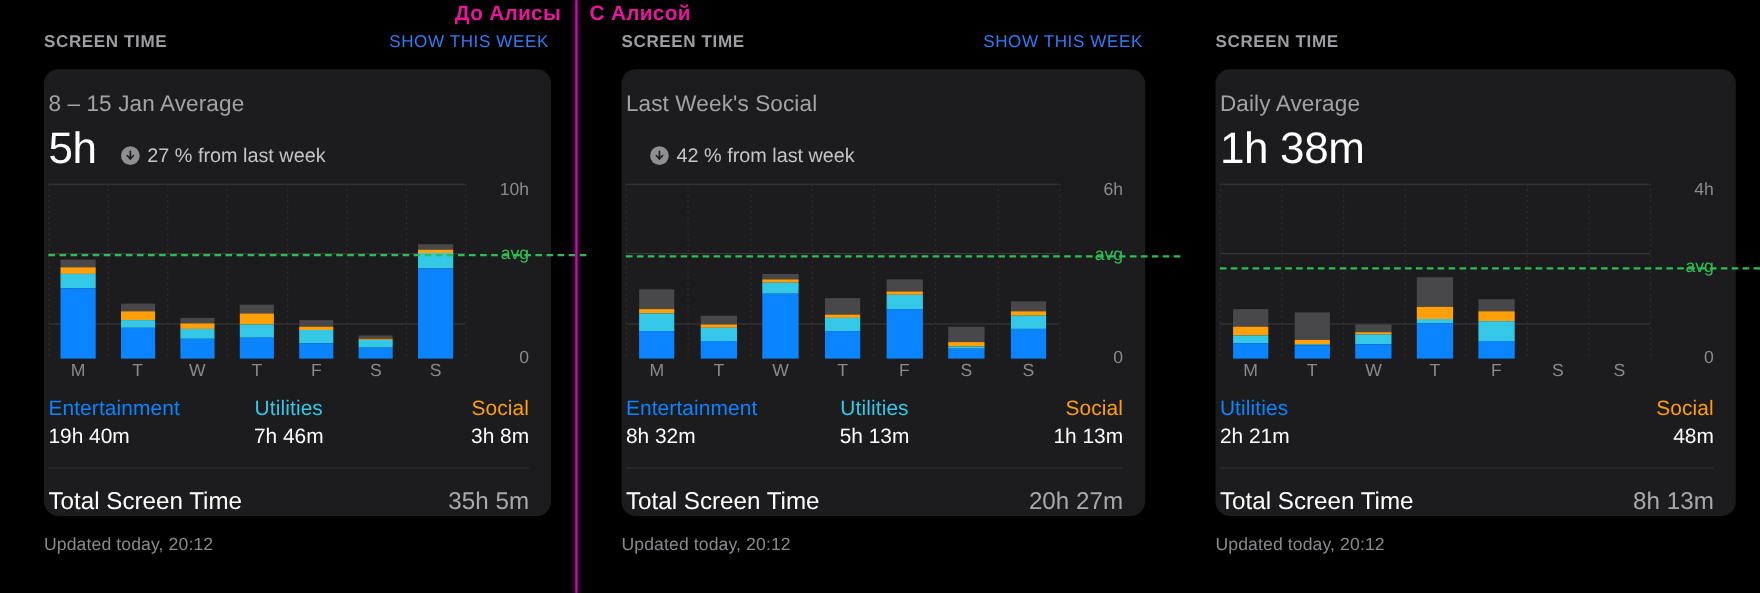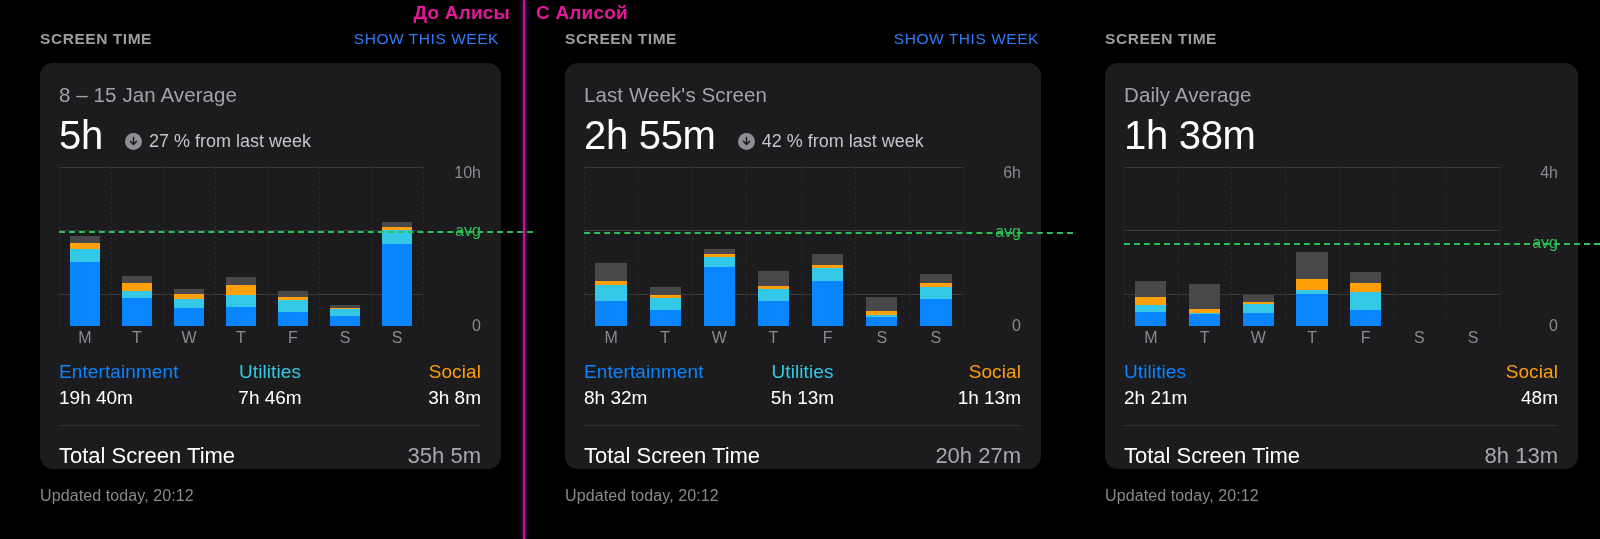--- a/index.html
+++ b/index.html
@@ -80,21 +80,21 @@
     font-weight: 500;
     cursor: pointer;
   }
   .sec-action.hidden { visibility: hidden; }
 
   
   .card {
     margin-top: 7px;
     background: #1C1C1E;
     border-radius: 13px;
-    padding: 20px 20px 0 19px;
+    padding: 20px 20px 0 4px;
     height: 406px;
     display: flex;
     flex-direction: column;
   }
 
   .card-label {
     font-size: 20.5px;
     color: #A2A2A7;
     font-weight: 400;
     letter-spacing: 0.1px;
@@ -404,24 +404,23 @@
     <div class="updated">Updated today, 20:12</div>
   </div>
 
   <div class="panel panel-2">
     <div class="sec-head">
       <div class="sec-title">SCREEN TIME</div>
       <div class="sec-action">SHOW THIS WEEK</div>
     </div>
 
     <div class="card">
-      <div class="card-label">Last Week's Screen</div>
+      <div class="card-label">Last Week's Social</div>
 
       <div class="avg-row">
-        <div class="avg-big">2h 55m</div>
         <div class="delta">
           <span class="delta-ico">
             <svg width="11" height="11" viewBox="0 0 11 11">
                 <path d="M5.5 1.6 L5.5 8.2 M2.6 5.4 L5.5 8.6 L8.4 5.4" stroke="#1C1C1E" stroke-width="1.5" fill="none" stroke-linecap="round" stroke-linejoin="round"></path>
               </svg>
           </span>
           <span class="delta-txt">42 % from last week</span>
         </div>
       </div>
 

